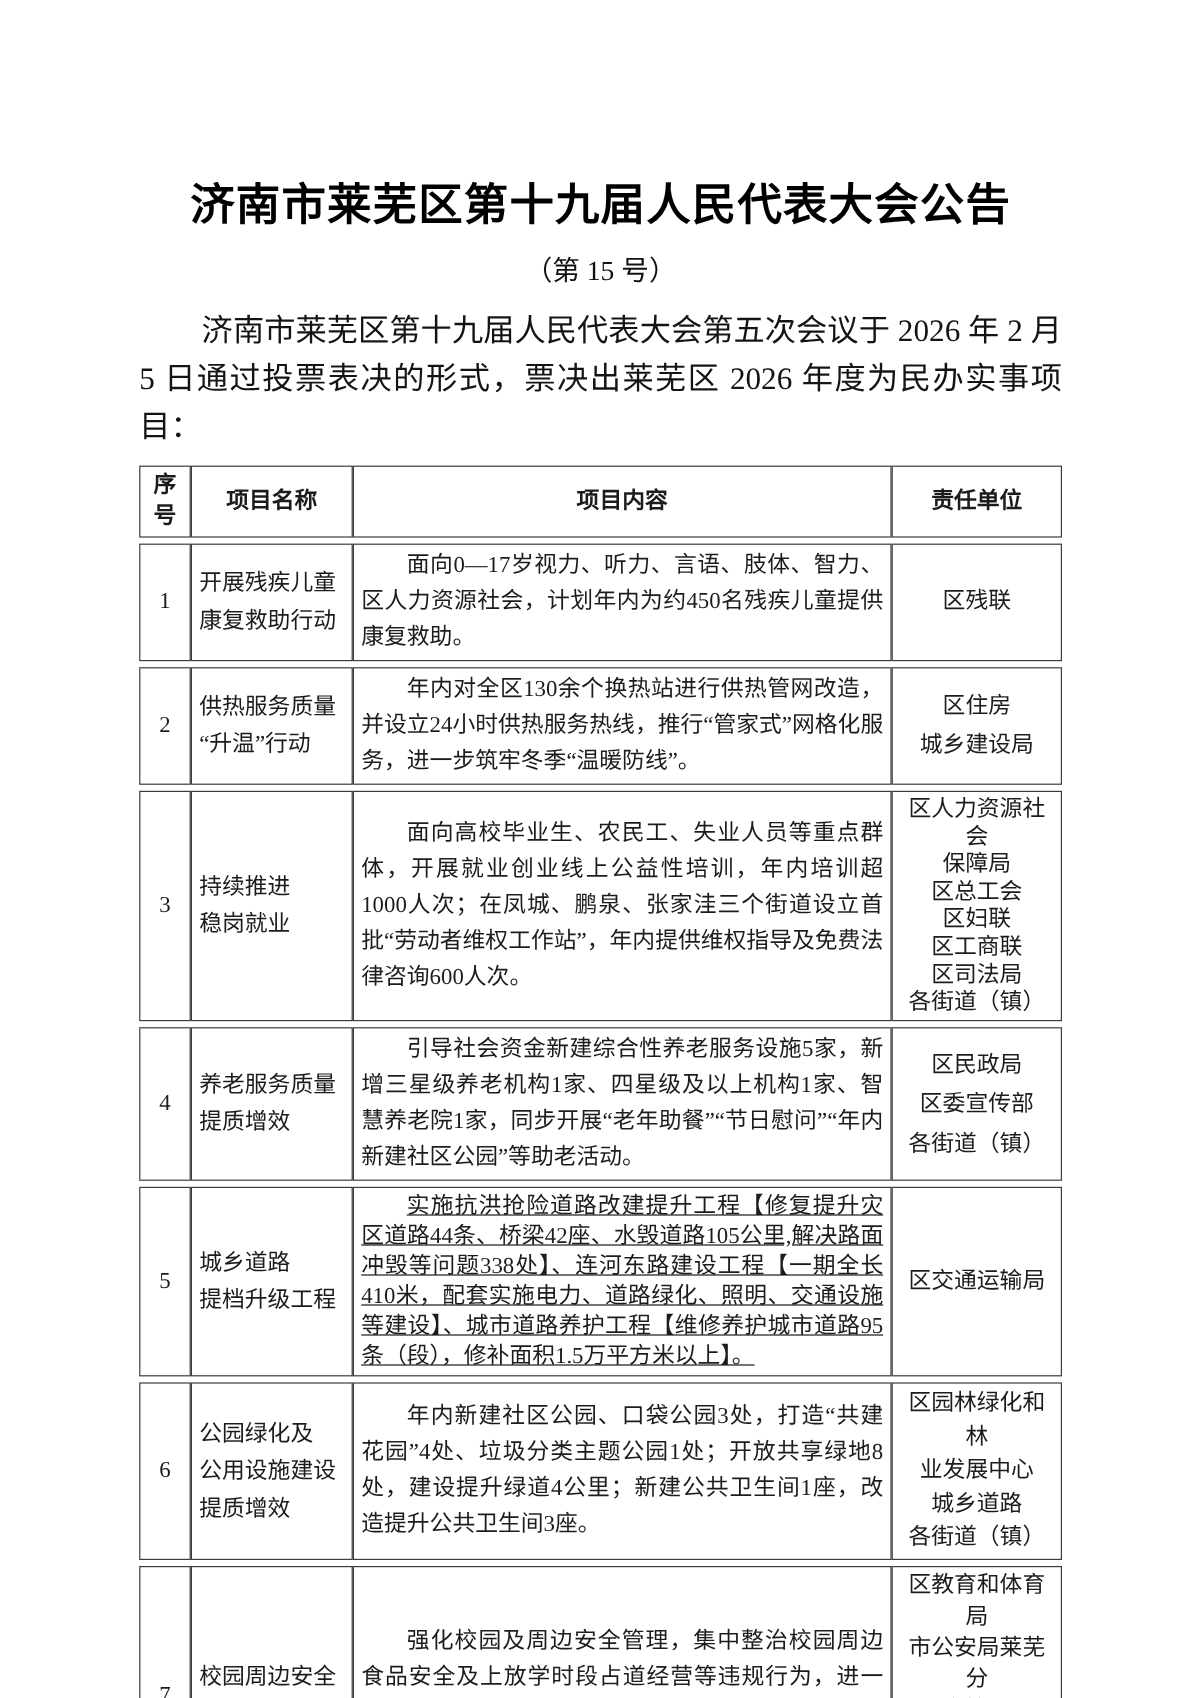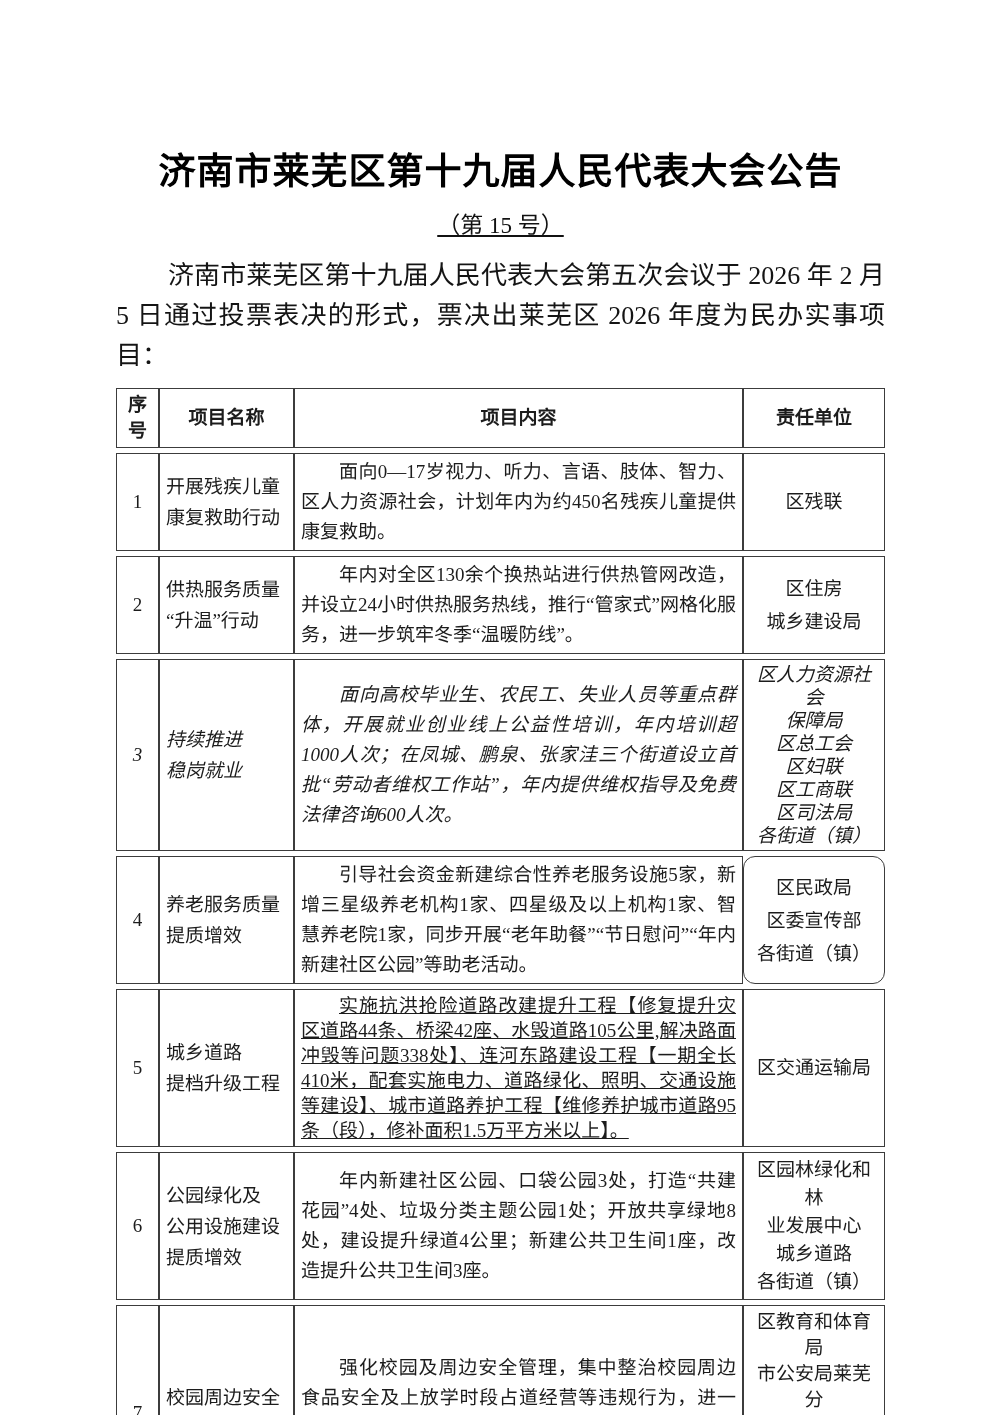--- a/index.html
+++ b/index.html
@@ -28,21 +28,20 @@
     letter-spacing: 1px;
     font-family: "Liberation Serif", "DejaVu Serif", serif;
   }
   .doc-number {
     margin-top: 18px;
     text-align: center;
     font-size: 23px;
     line-height: 28px;
     color: #111111;
     font-weight: 400;
-    text-decoration: underline;
   }
   .doc-intro {
     margin: 16px 0 0 0;
     font-size: 26px;
     line-height: 40px;
     text-align: justify;
     text-indent: 2em;
     color: #141414;
   }
   table.projects {
@@ -91,29 +90,29 @@
     padding: 4px 10px;
   }
   td.unit-cell {
     text-align: center;
     line-height: 28px;
     white-space: pre-line;
   }
   
   tbody tr:nth-child(1) td { height: 58px; }
   tbody tr:nth-child(2) td { height: 92px; }
-  tbody tr:nth-child(3) td { height: 155px; font-style: italic; }
+  tbody tr:nth-child(3) td { height: 155px; }
   tbody tr:nth-child(4) td { height: 100px; }
   tbody tr:nth-child(5) td { height: 111px; }
   tbody tr:nth-child(6) td { height: 106px; }
   tbody tr:nth-child(7) td { height: 148px; }
   
   tbody tr:nth-child(2) td.unit-cell { line-height: 33px; }
   tbody tr:nth-child(3) td.unit-cell { line-height: 23px; }
-  tbody tr:nth-child(4) td.unit-cell { line-height: 33px; border-radius: 12px; }
+  tbody tr:nth-child(4) td.unit-cell { line-height: 33px; }
   tbody tr:nth-child(7) td.unit-cell { line-height: 26px; }
   tbody tr:nth-child(5) td.content-cell { line-height: 25px; text-decoration: underline; }
   tbody tr:nth-child(3) td.content-cell { line-height: 30px; }
 </style>
 </head>
 <body>
 
 <div class="page">
   <h1 class="doc-title">济南市莱芜区第十九届人民代表大会公告</h1>
   <div class="doc-number">（第 15 号）</div>

